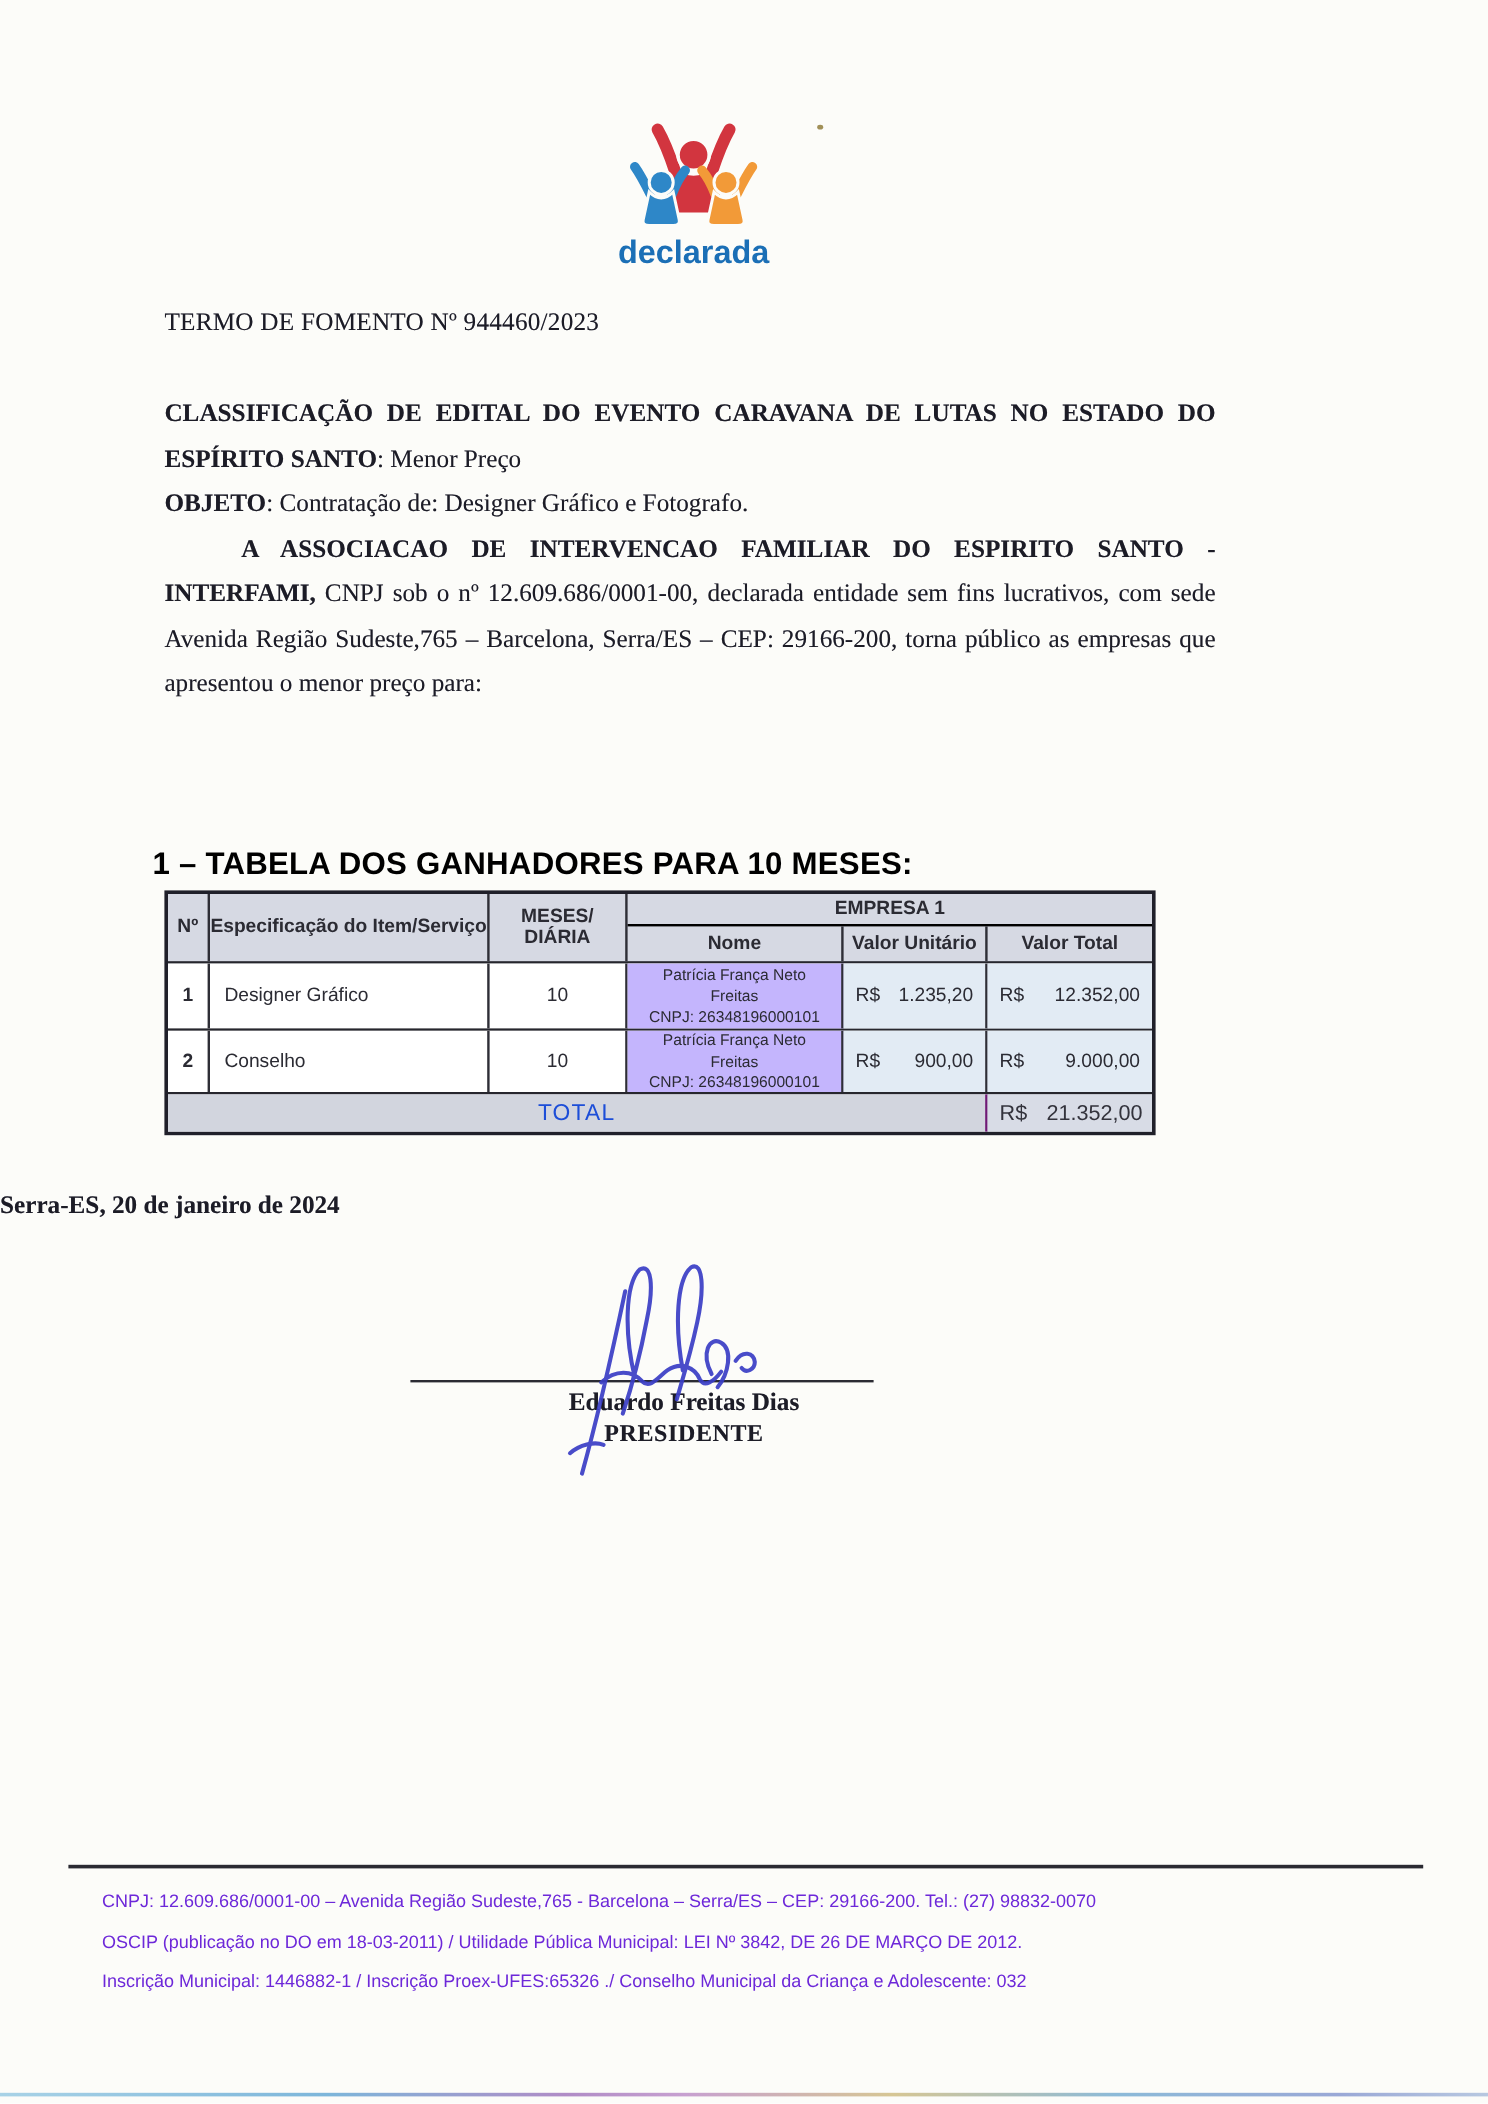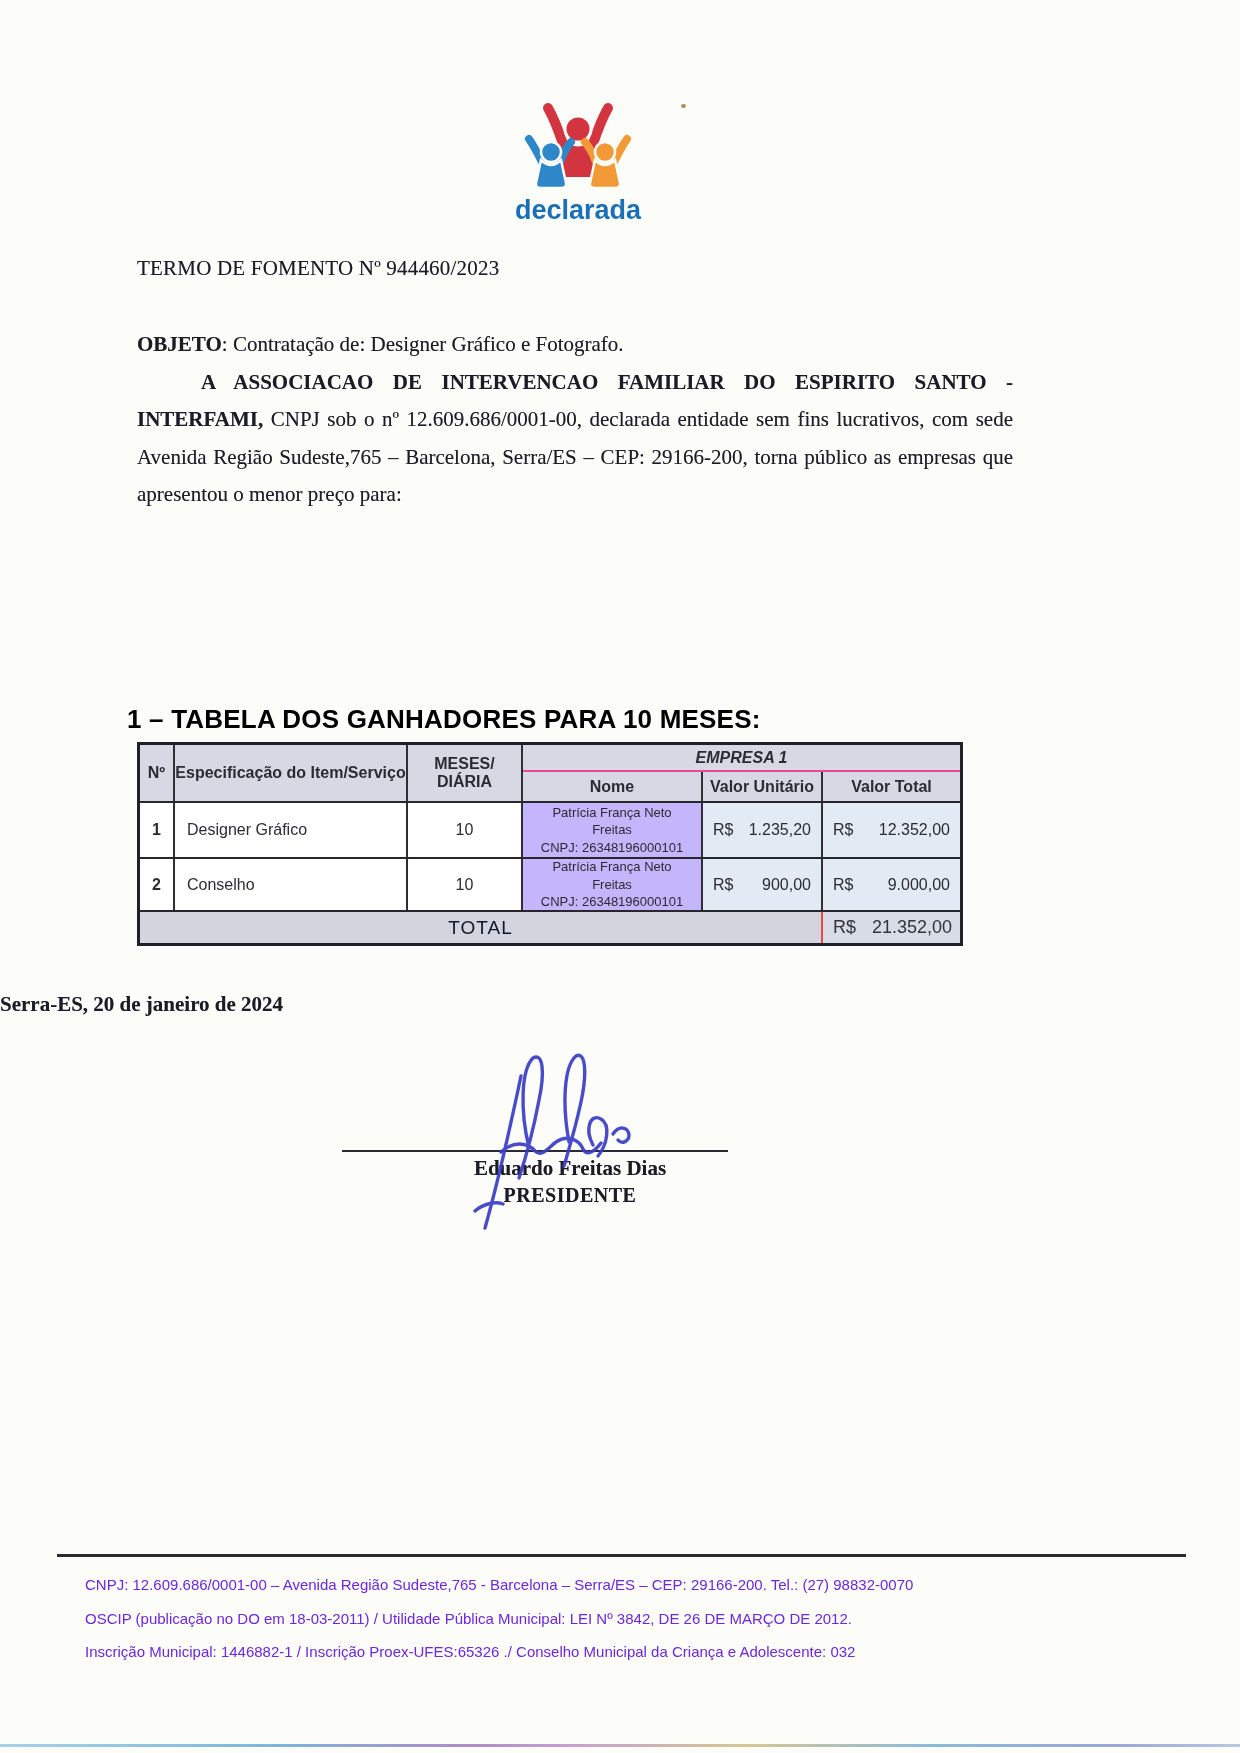--- a/index.html
+++ b/index.html
@@ -47,34 +47,34 @@
   .w-spec { width:233px; }
   .w-meses{ width:115px; }
   .w-nome { width:180px; }
   .w-vu   { width:120px; }
   .w-vt   { flex:1; border-right:none; }
   .hdr { display:flex; height:58px; background:#d6d9e3;
          border-bottom:2px solid #26262d; font-weight:bold; }
   .hdr .pre { white-space:pre-line; text-align:center; line-height:18px; }
   .hemp-wrap { flex:1; display:flex; flex-direction:column; }
   .hemp { height:27px; display:flex; align-items:center; justify-content:center;
-          border-bottom:2px solid #ec4899;font-style:italic; }
+          border-bottom:2px solid #000000; }
   .hsub { display:flex; flex:1; }
   .row  { display:flex; height:56px; border-bottom:2px solid #26262d; background:#fff; }
   .row.r2 { height:53px; }
   .spec-cell { justify-content:flex-start; padding-left:12px; }
   .num-cell  { font-weight:bold; }
   .nome-cell { background:#c4b5fd; white-space:pre-line; text-align:center;
                font-size:13px; line-height:17.5px; }
   .money { background:#e2ebf4; justify-content:space-between; padding:0 10px; }
   .trow { display:flex; height:31px; }
-  .tlabel { width:683px; background:#d2d5de; color:#0f172a;
+  .tlabel { width:683px; background:#d2d5de; color:#1d4ed8;
             font-size:19px; letter-spacing:1px;
             display:flex; align-items:center; justify-content:center;
-            border-right:2px solid #ef4444; flex-shrink:0;text-align:right; }
+            border-right:2px solid #701a75; flex-shrink:0;text-align:right; }
   .tval { flex:1; background:#d8dce6; display:flex; align-items:center;
           gap:16px; padding-left:10px; font-size:18px; color:#33333c; }
   
   .dateline { position:absolute; left:0; top:992px; width:1140px; text-align:left;
               font-size:21px; font-weight:bold; text-shadow:0 0 0.5px rgba(30,30,60,.45); }
   .sig-ink { position:absolute; left:435px; top:1048px; z-index:3; }
   .sigline { position:absolute; left:342px; top:1150px; width:386px;
              border-top:2px solid #2b2b33; }
   .signame { position:absolute; left:330px; top:1156px; width:480px; text-align:center;
              font-size:21px; font-weight:bold; text-shadow:0 0 0.5px rgba(30,30,60,.45); }
@@ -122,20 +122,21 @@
         <path d="M82,62 Q92,72 102,62 L107,85 Q108,90 102,90 L82,90 Q76,90 77,85 Z" stroke="#fcfcf9" stroke-width="2.5" fill="#f29a38"></path>
         <circle cx="92" cy="54" r="10" stroke="#fcfcf9" stroke-width="2.5" fill="#f29a38"></circle>
       </g>
     </svg>
     <div class="logo-text">declarada</div>
   </div>
 
   <div class="doc-title">TERMO DE FOMENTO Nº 944460/2023</div>
 
   <div class="content">
+    <p><span class="b">CLASSIFICAÇÃO DE EDITAL DO EVENTO CARAVANA DE LUTAS NO ESTADO DO ESPÍRITO SANTO</span><span>: Menor Preço</span></p>
     <p><span class="b">OBJETO</span><span>: Contratação de: Designer Gráfico e Fotografo.</span></p>
     <p class="indented"><span class="b">A ASSOCIACAO DE INTERVENCAO FAMILIAR DO ESPIRITO SANTO - INTERFAMI,</span><span> CNPJ sob o nº 12.609.686/0001-00, declarada entidade sem fins lucrativos, com sede Avenida Região Sudeste,765 – Barcelona, Serra/ES – CEP: 29166-200, torna público as empresas que apresentou o menor preço para:</span></p>
   </div>
 
   <div class="section-title">1 – TABELA DOS GANHADORES PARA 10 MESES:</div>
 
   <div class="tbl">
     <div class="hdr">
       <div class="c w-num">Nº</div>
       <div class="c w-spec">Especificação do Item/Serviço</div>

